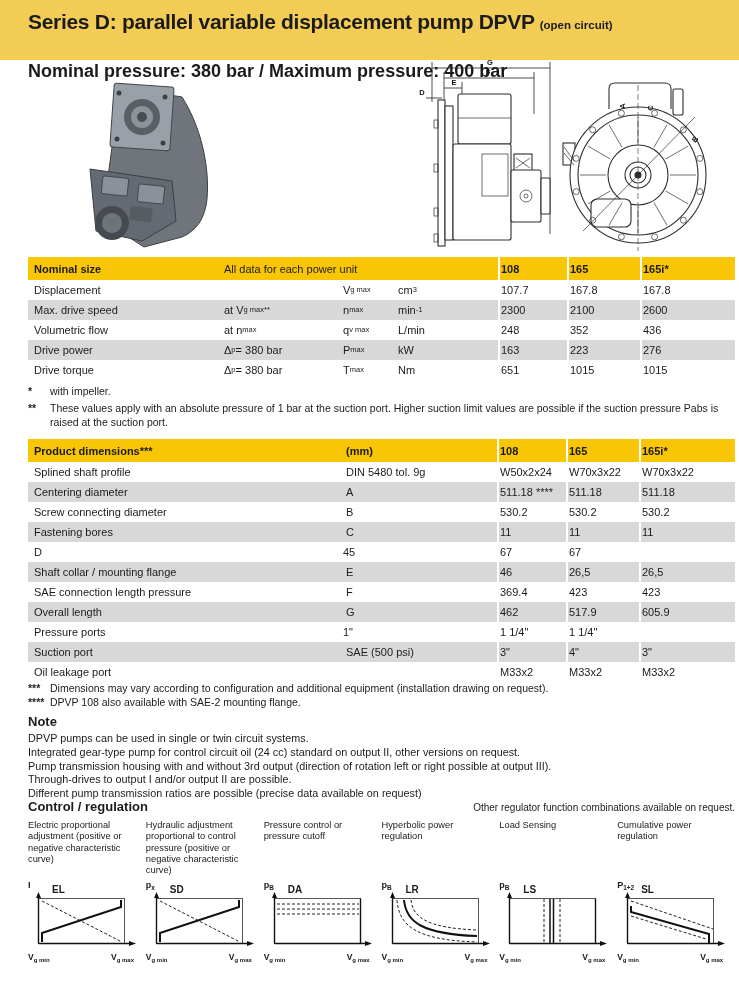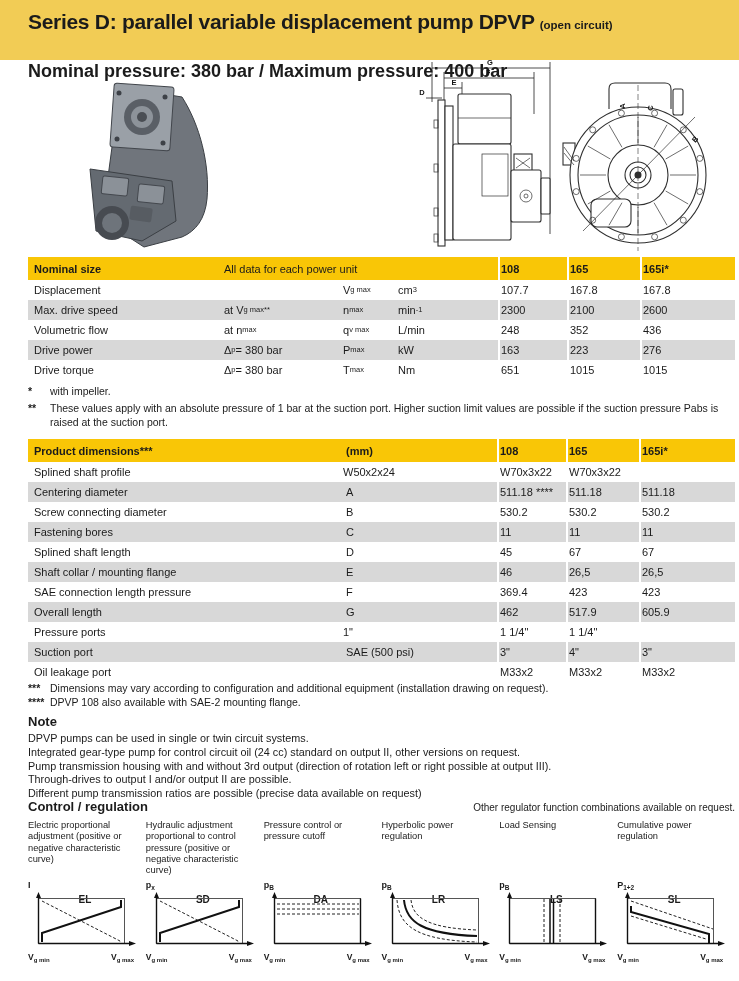--- a/index.html
+++ b/index.html
@@ -47,21 +47,21 @@
   .reg{position:absolute;left:28px;top:799px;width:707px;}
   .reg-head{display:flex;justify-content:space-between;align-items:baseline;}
   .reg-title{font-size:13px;font-weight:bold;}
   .reg-note{font-size:10px;}
   .cap-row{display:grid;grid-template-columns:repeat(6,1fr);margin-top:6px;}
   .cap{font-size:9.3px;line-height:11.3px;padding-right:12px;}
   .chart-row{display:grid;grid-template-columns:repeat(6,1fr);margin-top:4px;}
   .chart{position:relative;height:86px;}
   .ylbl{position:absolute;left:0;top:0;font-size:9px;font-weight:bold;}
   .ylbl sub{font-size:6.5px;vertical-align:-2px;}
-  .ctitle{position:absolute;left:24px;top:14px;width:66px;text-align:center;font-size:10px;font-weight:bold;}
+  .ctitle{position:absolute;left:24px;top:4px;width:66px;text-align:left;font-size:10px;font-weight:bold;}
   .chart svg{position:absolute;left:0;top:12px;}
   .xlbls{position:absolute;left:0;top:72px;width:106px;display:flex;justify-content:space-between;}
   .axlbl{font-size:8.5px;font-weight:bold;}
   .axlbl sub{font-size:6px;vertical-align:-2px;}
   .frame{fill:none;stroke:#555;stroke-width:1;}
   .axis{stroke:#111;stroke-width:1.4;fill:none;}
   .ah{fill:#111;stroke:none;}
   .solidc{fill:none;stroke:#111;stroke-width:2;}
   .dashc{fill:none;stroke:#222;stroke-width:1;stroke-dasharray:3 2;}
   .oline{fill:#fff;stroke:#2f2f2f;stroke-width:1.1;}
@@ -324,20 +324,21 @@
     <div class="trow thead">
       <div class="cell">Product dimensions***</div>
       <div class="cell">(mm)</div>
       <div class="cell vcell">108</div>
       <div class="cell vcell">165</div>
       <div class="cell vcell">165i*</div>
     </div>
 
     <div class="trow white">
       <div class="cell">Splined shaft profile</div>
+      <div class="cell">DIN 5480 tol. 9g</div>
       <div class="cell vcell">W50x2x24</div>
       <div class="cell vcell">W70x3x22</div>
       <div class="cell vcell">W70x3x22</div>
     </div>
     <div class="trow gray">
       <div class="cell">Centering diameter</div>
       <div class="cell">A</div>
       <div class="cell vcell">511.18 ****</div>
       <div class="cell vcell">511.18</div>
       <div class="cell vcell">511.18</div>
@@ -350,21 +351,20 @@
       <div class="cell vcell">530.2</div>
     </div>
     <div class="trow gray">
       <div class="cell">Fastening bores</div>
       <div class="cell">C</div>
       <div class="cell vcell">11</div>
       <div class="cell vcell">11</div>
       <div class="cell vcell">11</div>
     </div>
     <div class="trow white">
-      <div class="cell">Splined shaft length</div>
       <div class="cell">D</div>
       <div class="cell vcell">45</div>
       <div class="cell vcell">67</div>
       <div class="cell vcell">67</div>
     </div>
     <div class="trow gray">
       <div class="cell">Shaft collar / mounting flange</div>
       <div class="cell">E</div>
       <div class="cell vcell">46</div>
       <div class="cell vcell">26,5</div>

